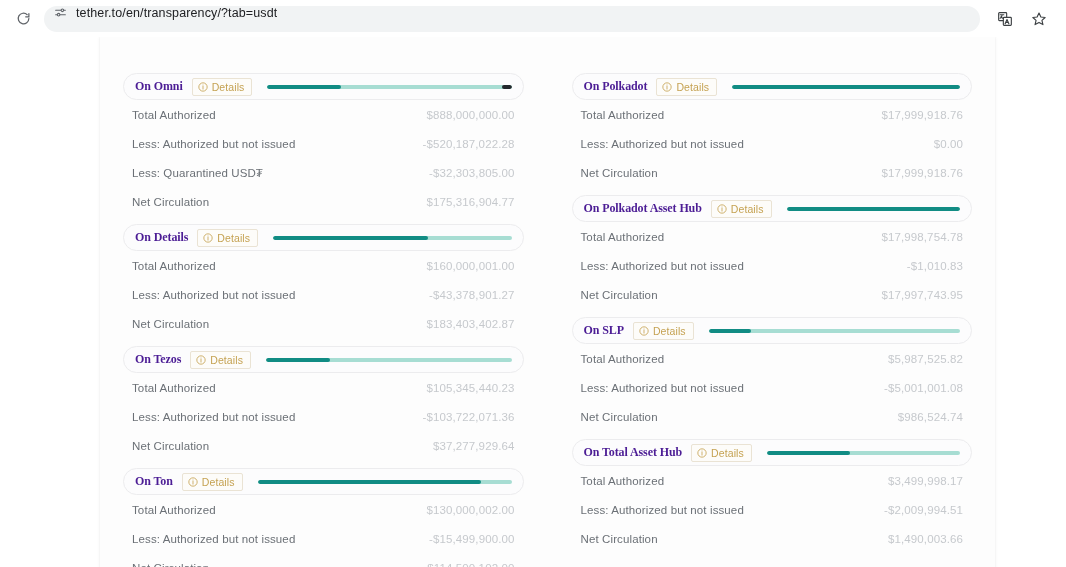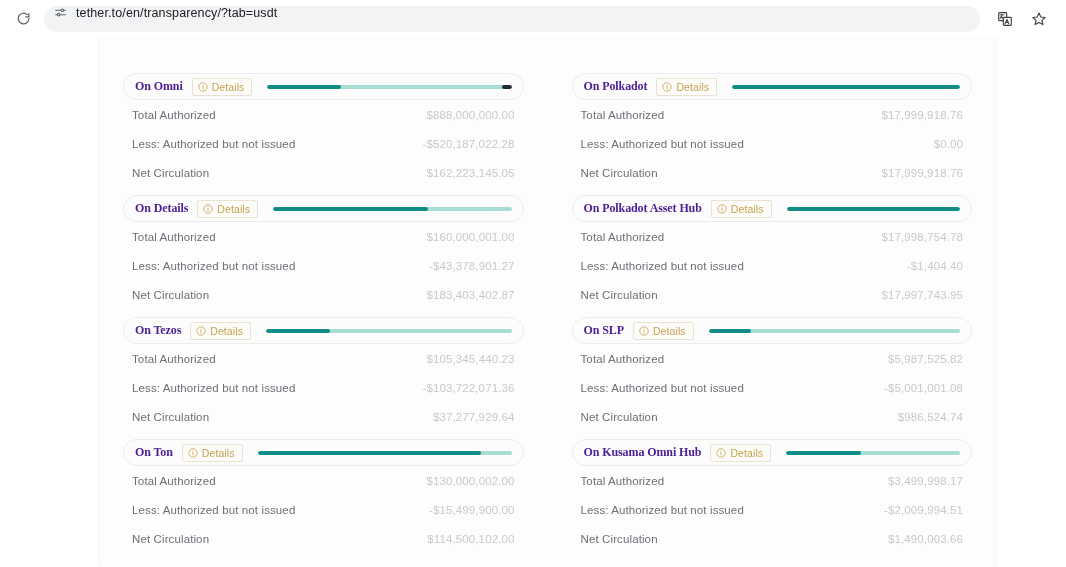--- a/index.html
+++ b/index.html
@@ -301,22 +301,26 @@
             <div class="rows">
               <div class="row">
                 <span class="row-label">Total Authorized</span>
                 <span class="row-value">$888,000,000.00</span>
               </div>
               <div class="row">
                 <span class="row-label">Less: Authorized but not issued</span>
                 <span class="row-value">-$520,187,022.28</span>
               </div>
               <div class="row">
-                <span class="row-label">Net Circulation</span>
-                <span class="row-value">$162,223,145.05</span>
+                <span class="row-label">Less: Quarantined USD₮</span>
+                <span class="row-value">-$32,303,805.00</span>
+              </div>
+              <div class="row">
+                <span class="row-label">Net Circulation</span>
+                <span class="row-value">$175,316,904.77</span>
               </div>
             </div>
           </div>
 
           <div class="chain-card">
             <div class="card-head">
               <span class="chain-name">On Details</span>
               <span class="details-btn">
                 <svg class="info-icon" viewBox="0 0 24 24" fill="none" stroke="#c5a252" stroke-width="2">
                   <circle cx="12" cy="12" r="10"></circle>
@@ -472,21 +476,21 @@
                 </span>
               </span>
             </div>
             <div class="rows">
               <div class="row">
                 <span class="row-label">Total Authorized</span>
                 <span class="row-value">$17,998,754.78</span>
               </div>
               <div class="row">
                 <span class="row-label">Less: Authorized but not issued</span>
-                <span class="row-value">-$1,404.40</span>
+                <span class="row-value">-$1,010.83</span>
               </div>
               <div class="row">
                 <span class="row-label">Net Circulation</span>
                 <span class="row-value">$17,997,743.95</span>
               </div>
             </div>
           </div>
 
           <div class="chain-card">
             <div class="card-head">
@@ -517,21 +521,21 @@
               </div>
               <div class="row">
                 <span class="row-label">Net Circulation</span>
                 <span class="row-value">$986,524.74</span>
               </div>
             </div>
           </div>
 
           <div class="chain-card">
             <div class="card-head">
-              <span class="chain-name">On Kusama Omni Hub</span>
+              <span class="chain-name">On Total Asset Hub</span>
               <span class="details-btn">
                 <svg class="info-icon" viewBox="0 0 24 24" fill="none" stroke="#c5a252" stroke-width="2">
                   <circle cx="12" cy="12" r="10"></circle>
                   <line x1="12" y1="10.5" x2="12" y2="17" stroke-linecap="round"></line>
                   <circle cx="12" cy="7" r="1.2" fill="#c5a252" stroke="none"></circle>
                 </svg>
                 <span class="details-label">Details</span>
               </span>
               <span class="bar-wrap">
                 <span class="bar-track">

